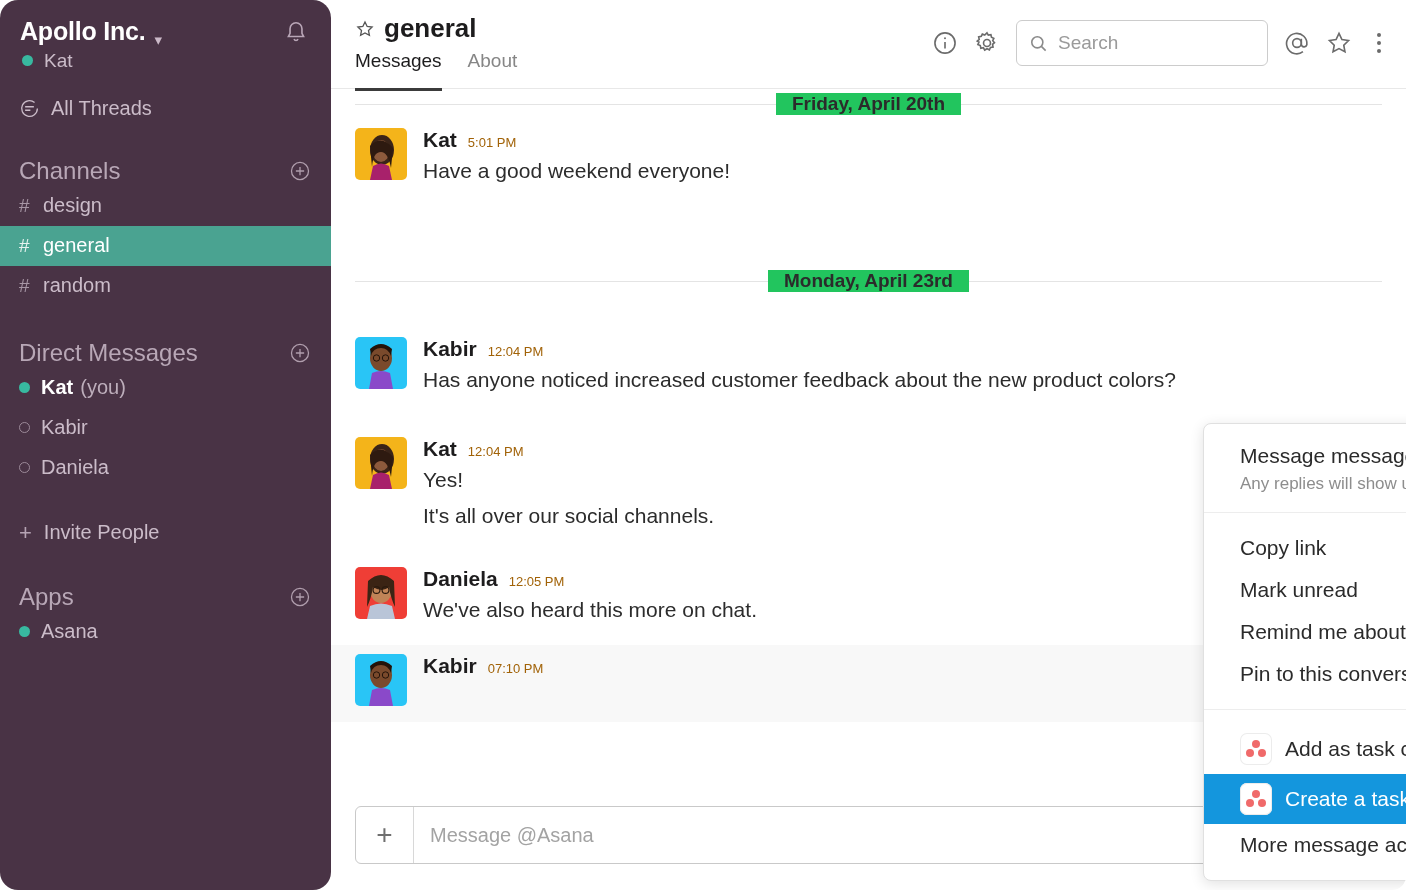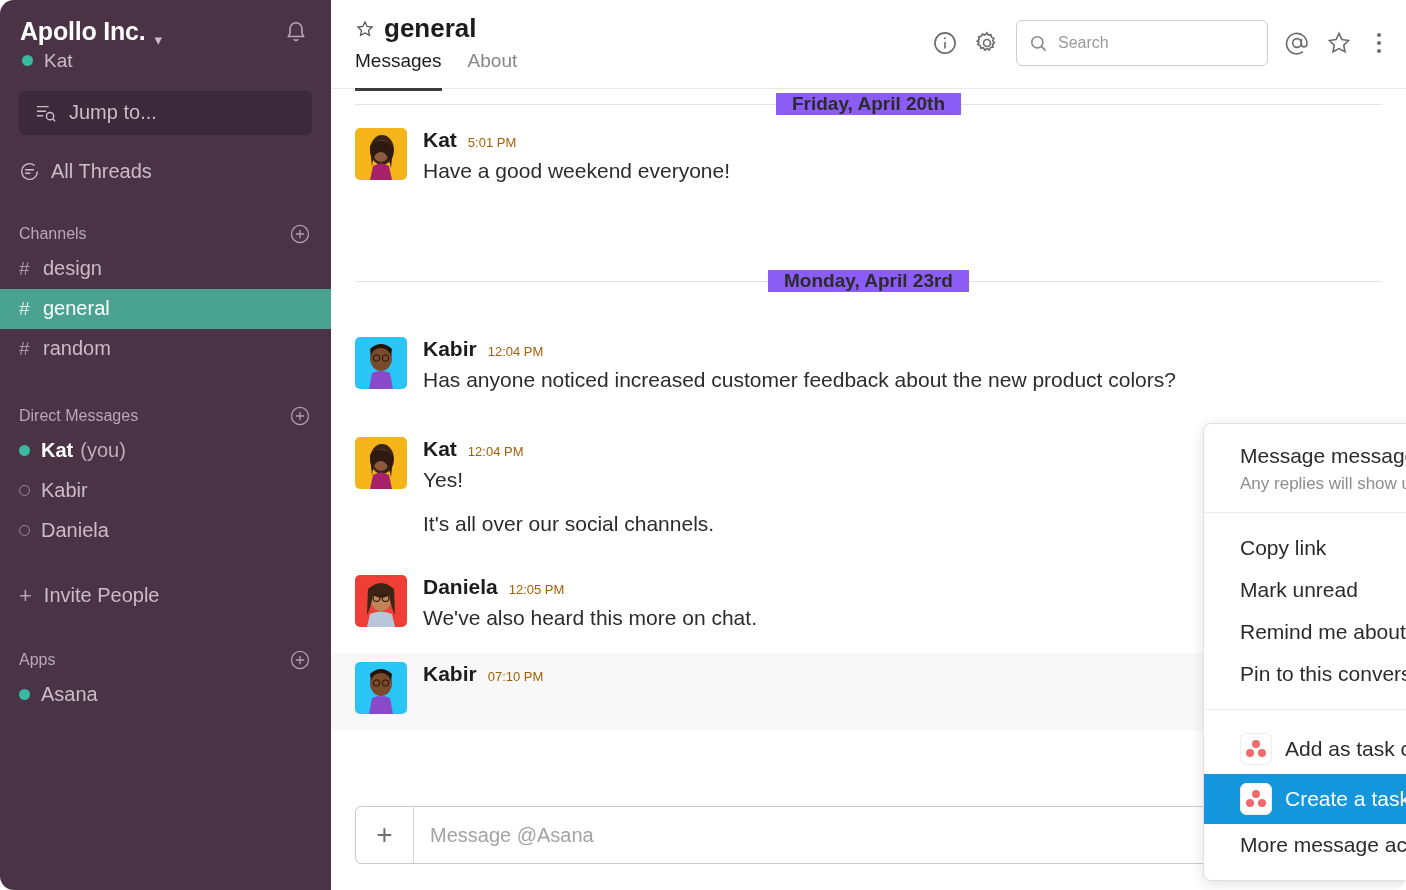--- a/index.html
+++ b/index.html
@@ -19,20 +19,21 @@
   }
 
   
   .sidebar {
     width: 331px; height: 890px;
     background: #493345;
     color: #cfc3cd;
     flex: 0 0 331px;
     position: relative;
     padding-top: 14px;
+    border-radius: 18px;
   }
   .team-row {
     display: flex; align-items: flex-start;
     padding: 4px 20px 0 20px;
     position: relative;
   }
   .team-name {
     color: #ffffff;
     font-size: 25px;
     font-weight: bold;
@@ -85,21 +86,21 @@
   }
   .threads-icon { width: 21px; height: 21px; margin-right: 11px; color: #cbbcc9; }
   .section {
     margin-top: 30px;
   }
   .section-head {
     display: flex; align-items: center; justify-content: space-between;
     padding: 0 20px 0 19px;
     height: 30px;
     color: #b8a7b6;
-    font-size: 16px;
+    font-size: 24px;
     margin-top: 32px;
   }
   .plus-circle { width: 22px; height: 22px; color: #b09ead; }
   .list-item {
     display: flex; align-items: center;
     height: 40px;
     padding: 0 19px;
     font-size: 20px;
     color: #cbbcc9;
   }
@@ -154,21 +155,21 @@
   .top-actions {
     position: absolute; right: 16px; top: 20px;
     display: flex; align-items: center; gap: 16px;
   }
   .ic { width: 26px; height: 26px; color: #6b6b6b; }
   .search-box {
     width: 252px; height: 46px;
     border: 1px solid #cccccc; border-radius: 6px;
     display: flex; align-items: center;
     padding: 0 12px; gap: 10px;
-    color: #9a9a9a; font-size: 16px;
+    color: #9a9a9a; font-size: 19px;
   }
   .search-ic { width: 19px; height: 19px; color: #8a8a8a; flex: 0 0 19px; }
   .kebab {
     display: flex; flex-direction: column; gap: 4px;
     align-items: center; width: 22px;
   }
   .kebab i { width: 4px; height: 4px; border-radius: 50%; background: #6b6b6b; display: block; }
 
   
   .messages {
@@ -181,21 +182,21 @@
     display: flex; align-items: center;
     margin: 0 24px;
   }
   .divider-row:before {
     content: ""; position: absolute; left: 0; right: 0; top: 50%;
     height: 1px; background: #e4e4e4;
   }
   .divider-label {
     position: relative;
     margin-left: auto; margin-right: auto;
-    background: #8b5cf6; padding: 0 16px;
+    background: #22c55e; padding: 0 16px;
     font-size: 19px; font-weight: bold; color: #2b2b2b;
     white-space: nowrap;
   }
   .msg {
     display: flex; padding: 9px 24px 6px 24px;
     position: relative;
   }
   .msg.hovered { background: #f8f8f8; }
   .avatar {
     width: 52px; height: 52px; border-radius: 5px;
@@ -203,21 +204,21 @@
     overflow: hidden; position: relative;
   }
   .msg-body { flex: 1; min-width: 0; }
   .msg-head { display: flex; align-items: baseline; gap: 11px; }
   .author { font-size: 21px; font-weight: bold; color: #1d1c1d; }
   .time { font-size: 13px; color: #a16207; }
   .msg-text {
     font-size: 21px; color: #2c2c2c; line-height: 1.45;
     margin-top: 4px; white-space: nowrap;
   }
-  .msg-text.extra { margin-top: 14px; }
+  .msg-text.extra { margin-top: 6px; }
   .hover-actions {
     position: absolute; right: 48px; top: -16px;
     width: 54px; height: 44px;
     border: 1px solid #dddddd; border-radius: 7px;
     background: #fff;
     display: flex; align-items: center; justify-content: center;
     gap: 4px;
   }
   .hover-actions i { width: 4px; height: 4px; border-radius: 50%; background: #777; display: block; }
 
@@ -305,28 +306,20 @@
         <path d="M12 3.5a5.5 5.5 0 0 0-5.5 5.5v4.2L5 16.2h14l-1.5-3V9A5.5 5.5 0 0 0 12 3.5z"></path>
         <path d="M10.2 18.5a1.9 1.9 0 0 0 3.6 0"></path>
       </svg>
     </div>
 
     <div class="user-row">
       <span class="dot"></span>
       <span>Kat</span>
     </div>
 
-    <div class="jump-to">
-      <svg class="jump-icon" viewBox="0 0 24 22" fill="none" stroke="currentColor" stroke-width="1.6">
-        <path d="M2 4h13M2 9h10M2 14h7"></path>
-        <circle cx="16.5" cy="14.5" r="4"></circle>
-          <path d="M19.6 17.6L22 20"></path>
-      </svg>
-      <span>Jump to...</span>
-    </div>
 
     <div class="threads-row">
       <svg class="threads-icon" viewBox="0 0 24 24" fill="none" stroke="currentColor" stroke-width="1.5">
         <path d="M21 12a9 9 0 1 1-3.2-6.9"></path>
           <path d="M7 10h10M7 14h6"></path>
       </svg>
       <span>All Threads</span>
     </div>
 
     <div class="section">

